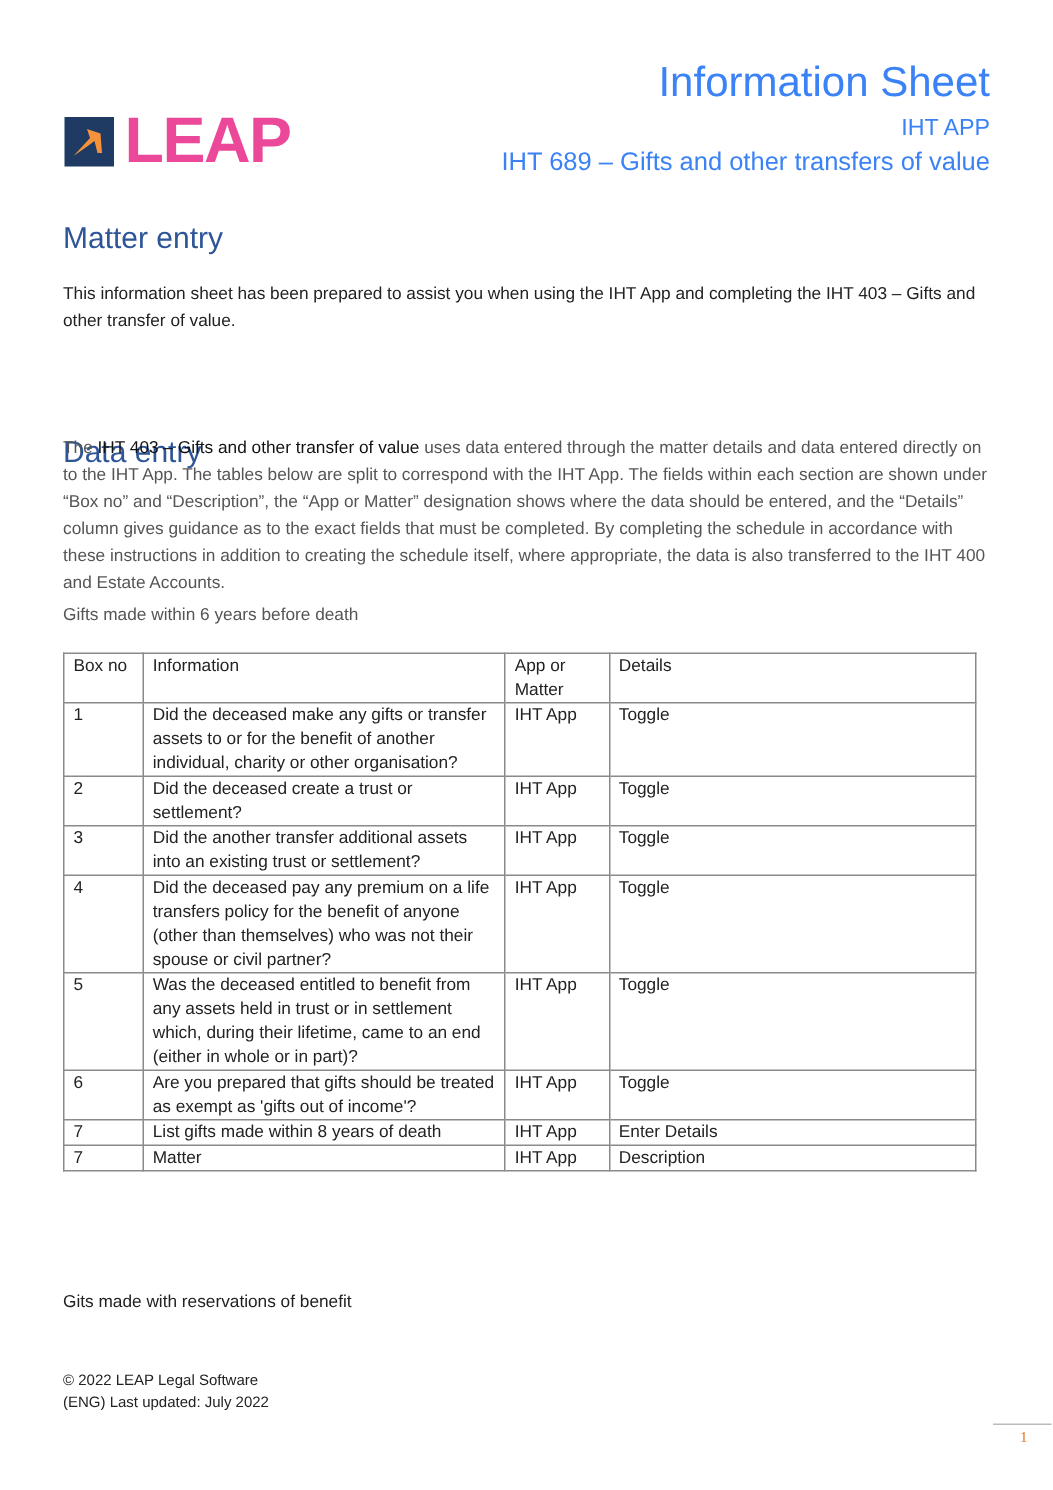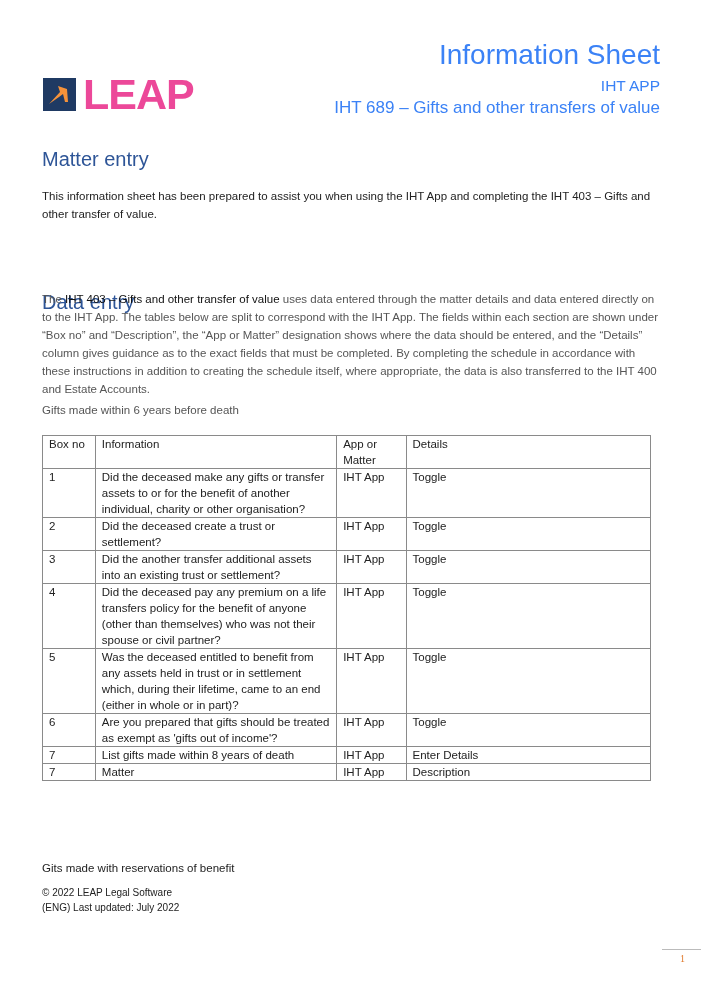--- a/index.html
+++ b/index.html
@@ -18,21 +18,21 @@
   h2 { position: absolute; margin: 0; font-weight: normal; font-family: "Liberation Sans", sans-serif;
        font-size: 20px; color: #2e5597; }
   .para { position: absolute; left: 42px; width: 620px; font-size: 11.5px; line-height: 18px;
           font-family: "Liberation Sans", sans-serif; }
   .para.grey { color: #555; }
   .para b { font-weight: normal; color: #111; }
   table { position: absolute; left: 42px; top: 435px; width: 609px; border-collapse: collapse;
           font-family: "Liberation Sans", sans-serif; font-size: 11.5px; line-height: 16px; color: #222; }
   td, th { border: 1px solid #8a8a8a; vertical-align: top; padding: 0 6px; text-align: left; font-weight: normal; }
   col.c1 { width: 51px; } col.c2 { width: 233px; } col.c3 { width: 67px; } col.c4 { width: 236px; }
-  .footer { left: 42px; top: 885px; font-size: 10px; line-height: 15px; font-family: "Liberation Sans", sans-serif; color: #222; }
+  .footer { left: 42px; top: 913px; font-size: 10px; line-height: 15px; font-family: "Liberation Sans", sans-serif; color: #222; }
   .pg-rule { left: 662px; top: 949px; width: 39px; height: 1px; background: #bbb; }
   .pg { left: 680px; top: 953px; font-size: 10px; color: #e0782a; font-family: "Liberation Serif", serif; }
 </style>
 </head>
 <body>
 
 <div class="abs logo">
   <div class="logo-mark">
     <svg width="33" height="33" viewBox="0 0 33 33">
       <path d="M6 26 L17 14 L15 8 L24 11 L25 24 L22 24 L20 16 L16 19 Z" fill="#f5923a"></path>

